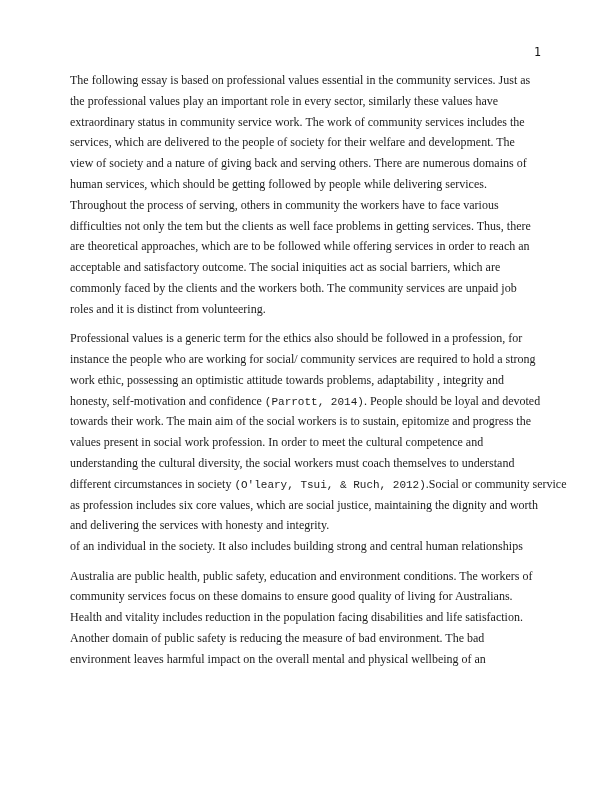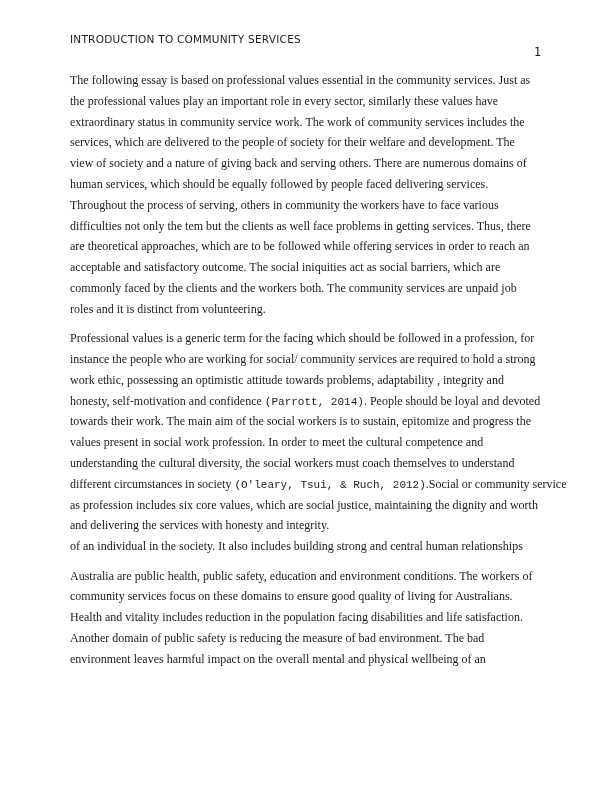--- a/index.html
+++ b/index.html
@@ -57,39 +57,38 @@
   .cite {
     font-family: Liberation Mono, monospace;
     font-size: 11px;
     color: #1b1b1b;
   }
 </style>
 </head>
 <body>
 
 <div class="page">
-  <div class="doc-title">INTRODUCTION TO COMMUNITY SERVICES</div>
   <div class="page-number">1</div>
   <div class="document-body">
       <div class="paragraph">
         <div class="line"><span class="body-text">The following essay is based on professional values essential in the community services. Just as</span></div>
         <div class="line"><span class="body-text">the professional values play an important role in every sector, similarly these values have</span></div>
         <div class="line"><span class="body-text">extraordinary status in community service work. The work of community services includes the</span></div>
         <div class="line"><span class="body-text">services, which are delivered to the people of society for their welfare and development. The</span></div>
         <div class="line"><span class="body-text">view of society and a nature of giving back and serving others. There are numerous domains of</span></div>
-        <div class="line"><span class="body-text">human services, which should be equally followed by people faced delivering services.</span></div>
+        <div class="line"><span class="body-text">human services, which should be getting followed by people while delivering services.</span></div>
         <div class="line"><span class="body-text">Throughout the process of serving, others in community the workers have to face various</span></div>
         <div class="line"><span class="body-text">difficulties not only the tem but the clients as well face problems in getting services. Thus, there</span></div>
         <div class="line"><span class="body-text">are theoretical approaches, which are to be followed while offering services in order to reach an</span></div>
         <div class="line"><span class="body-text">acceptable and satisfactory outcome. The social iniquities act as social barriers, which are</span></div>
         <div class="line"><span class="body-text">commonly faced by the clients and the workers both. The community services are unpaid job</span></div>
         <div class="line"><span class="body-text">roles and it is distinct from volunteering.</span></div>
       </div>
       <div class="paragraph">
-        <div class="line"><span class="body-text">Professional values is a generic term for the facing which should be followed in a profession, for</span></div>
+        <div class="line"><span class="body-text">Professional values is a generic term for the ethics also should be followed in a profession, for</span></div>
         <div class="line"><span class="body-text">instance the people who are working for social/ community services are required to hold a strong</span></div>
         <div class="line"><span class="body-text">work ethic, possessing an optimistic attitude towards problems, adaptability , integrity and</span></div>
         <div class="line"><span class="body-text">honesty, self-motivation and confidence </span><span class="cite">(Parrott, 2014)</span><span class="body-text">. People should be loyal and devoted</span></div>
         <div class="line"><span class="body-text">towards their work. The main aim of the social workers is to sustain, epitomize and progress the</span></div>
         <div class="line"><span class="body-text">values present in social work profession. In order to meet the cultural competence and</span></div>
         <div class="line"><span class="body-text">understanding the cultural diversity, the social workers must coach themselves to understand</span></div>
         <div class="line"><span class="body-text">different circumstances in society </span><span class="cite">(O'leary, Tsui, &amp; Ruch, 2012)</span><span class="body-text">.Social or community service</span></div>
         <div class="line"><span class="body-text">as profession includes six core values, which are social justice, maintaining the dignity and worth</span></div>
         <div class="line"><span class="body-text">and delivering the services with honesty and integrity.</span></div>
         <div class="line"><span class="body-text">of an individual in the society. It also includes building strong and central human relationships</span></div>

